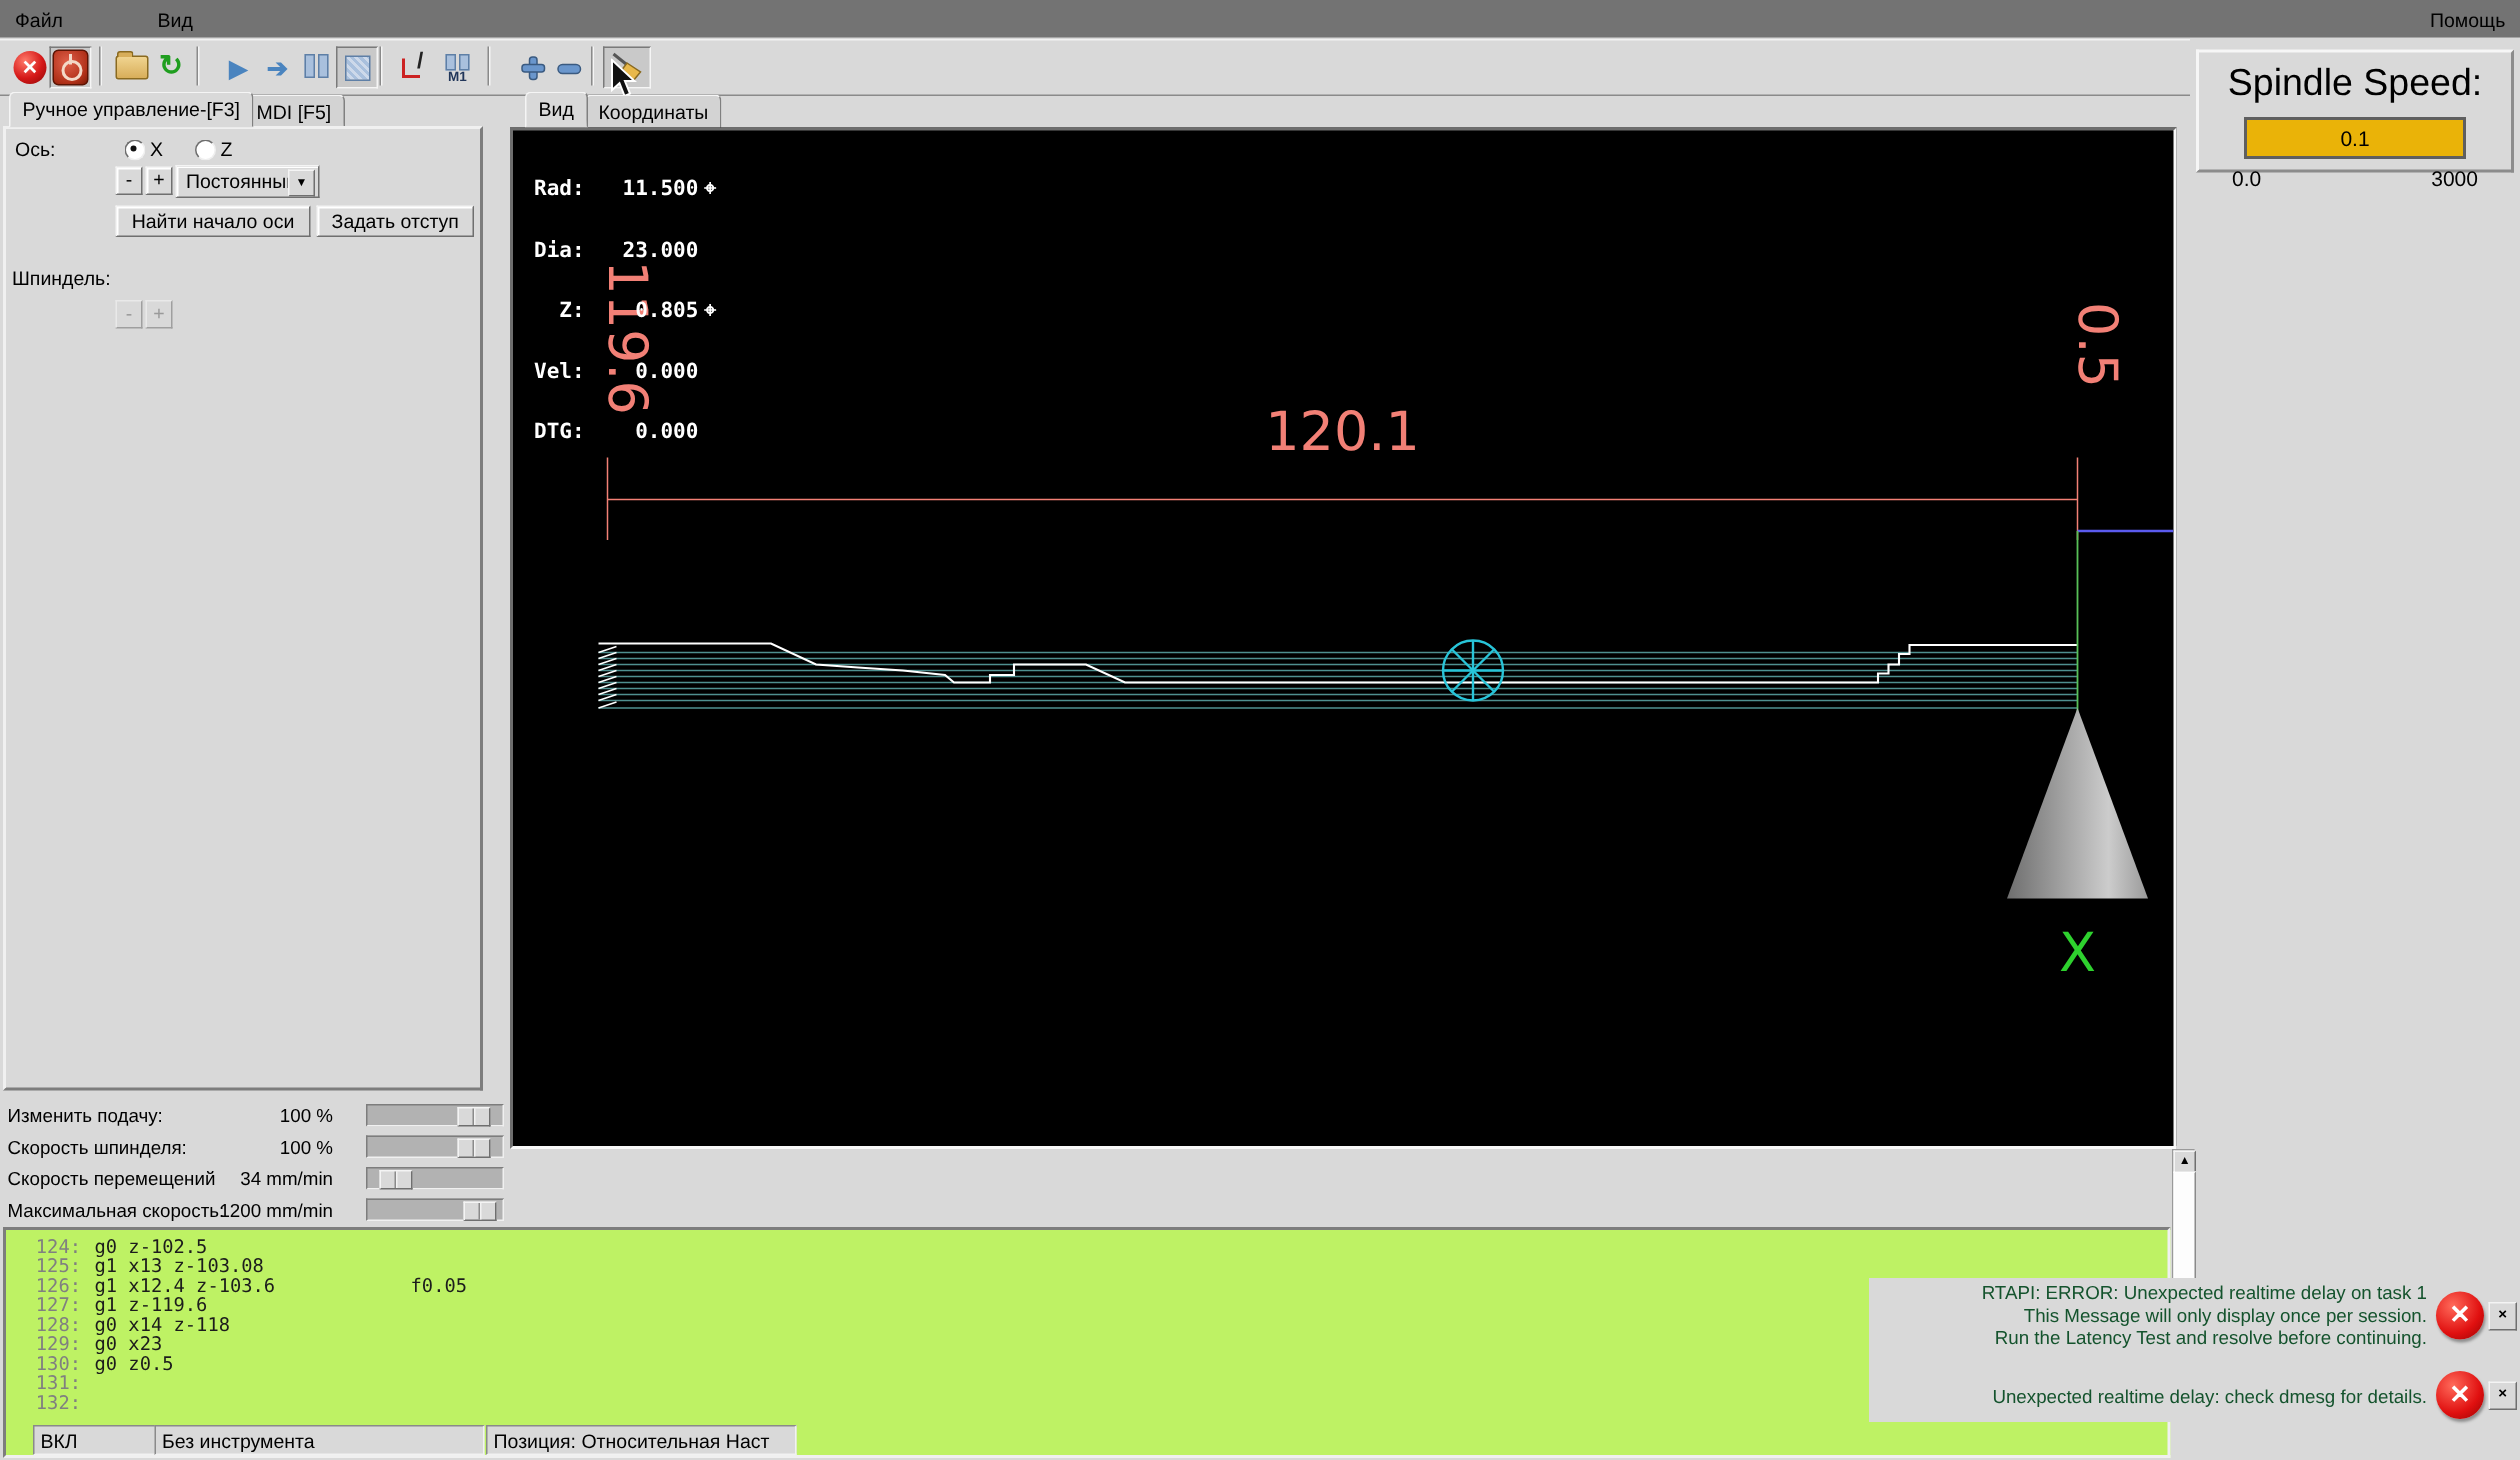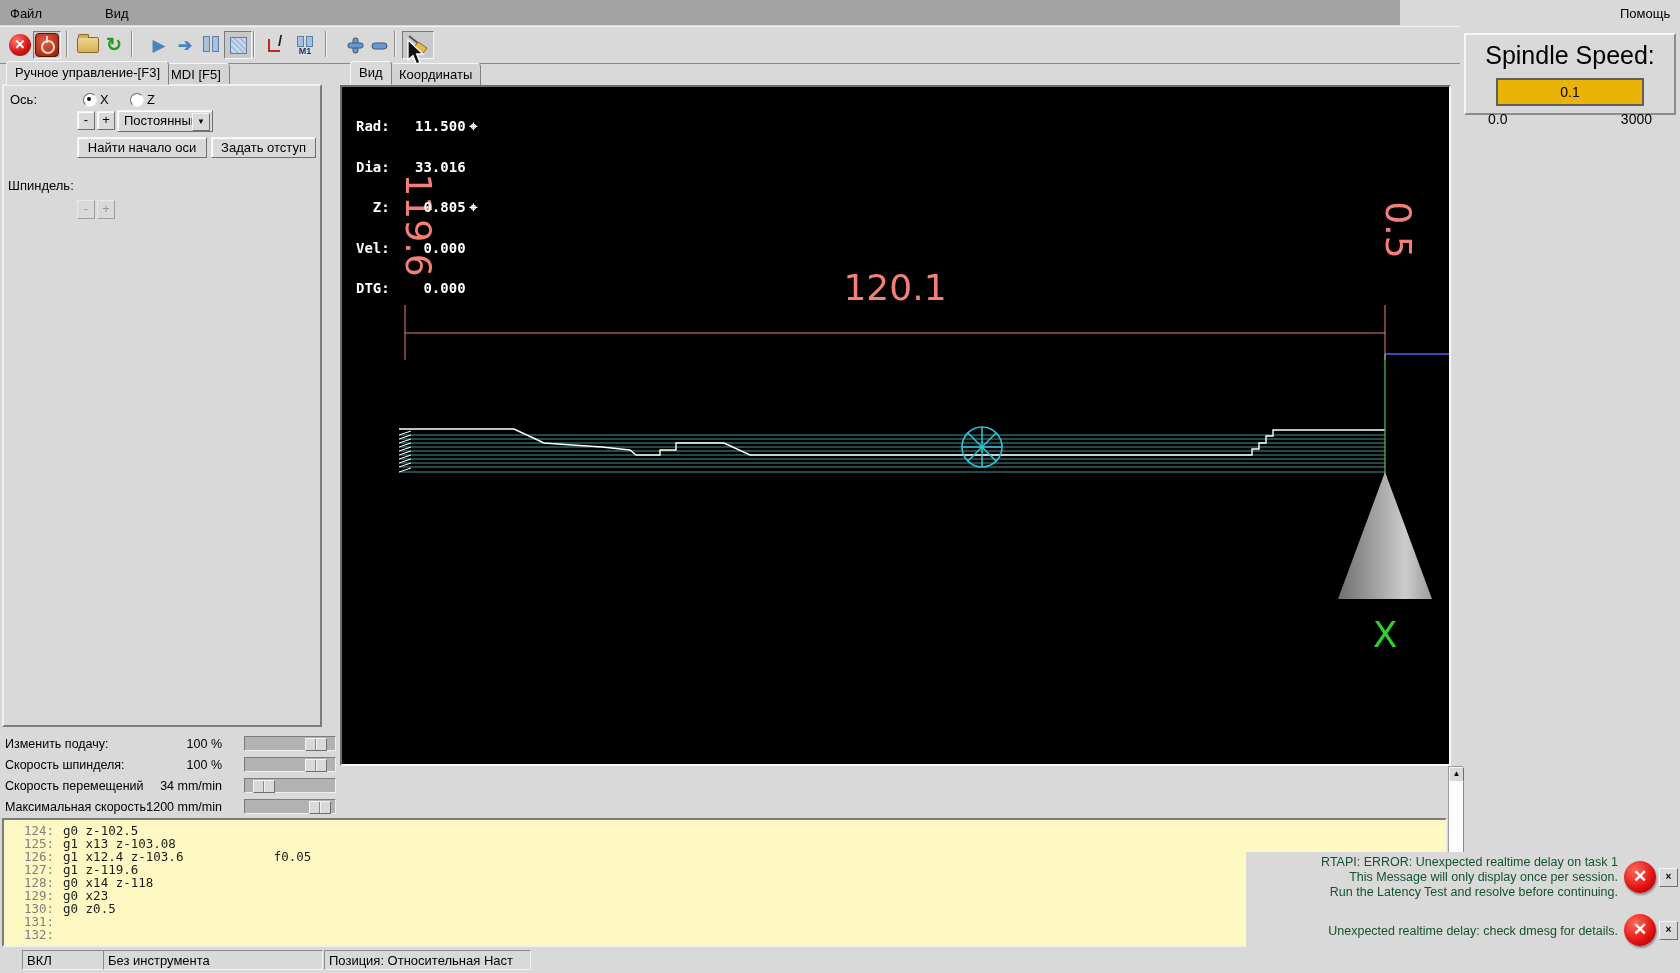--- a/index.html
+++ b/index.html
@@ -1,21 +1,21 @@
 <!DOCTYPE html>
 <html><head>
 <meta charset="utf-8">
 <style>
   html,body{margin:0;padding:0;background:#d9d9d9;font-family:"Liberation Sans",sans-serif;}
   #app{position:relative;width:1680px;height:973px;background:#d9d9d9;overflow:hidden;
        -webkit-user-select:none;user-select:none;font-size:13px;color:#000;}
   .abs{position:absolute;}
 
   
-  #menubar{left:0;top:0;width:1400px;height:25px;background:#a3a3a3;}
+  #menubar{left:0;top:0;width:1680px;height:25px;background:#737373;}
   .menu-item{position:absolute;top:4px;padding:2px 4px;font-size:13px;cursor:default;}
 
   
   #toolbar{left:0;top:26px;width:1460px;height:36px;background:#d9d9d9;
            border-top:1px solid #f2f2f2;border-bottom:1px solid #8a8a8a;}
   .tbtn{position:absolute;top:4px;width:26px;height:26px;display:flex;align-items:center;justify-content:center;
         background:#d9d9d9;border:1px solid transparent;}
   .tbtn.pressed{background:#c9c9c9;border:1px solid;border-color:#7a7a7a #f5f5f5 #f5f5f5 #7a7a7a;}
   .tsep{position:absolute;top:4px;width:0;height:26px;border-left:1px solid #8a8a8a;border-right:1px solid #f5f5f5;}
   .estop-ball{width:22px;height:22px;border-radius:50%;background:radial-gradient(circle at 35% 30%,#ff7a6a,#d51818 55%,#8c0606);
@@ -80,21 +80,21 @@
   
   #spindle-panel{left:1464px;top:33px;width:212px;height:82px;background:#d9d9d9;
                  border:2px solid;border-color:#f6f6f6 #8c8c8c #8c8c8c #f6f6f6;box-sizing:border-box;padding-left:40px;}
   #spindle-title{position:absolute;left:0;top:6px;width:100%;text-align:center;font-size:25px;color:#000;}
   #spindle-bar{position:absolute;left:30px;top:43px;width:148px;height:28px;background:#eab308;
                border:2px solid #5f5f5f;box-sizing:border-box;text-align:center;line-height:24px;font-size:14px;}
   #spindle-min{position:absolute;left:22px;top:76px;font-size:14px;}
   #spindle-max{position:absolute;right:22px;top:76px;font-size:14px;}
 
   
-  #gcode{left:2px;top:818px;width:1445px;height:129px;background:#fef9c3;
+  #gcode{left:2px;top:818px;width:1445px;height:154px;background:#bef264;
          border:2px solid;border-color:#7d7d7d #f0f0f0 #f0f0f0 #7d7d7d;box-sizing:border-box;overflow:hidden;
          font-family:"DejaVu Sans Mono",monospace;font-size:12.5px;line-height:13px;padding-top:4px;}
   .gl{white-space:pre;}
   .gn{display:inline-block;width:50px;text-align:right;color:#808080;margin-right:9px;}
   .gc{color:#1c1c1c;white-space:pre;}
   #gscroll{left:1448px;top:766px;width:15px;height:181px;background:#c6c6c6;
            border:1px solid #9a9a9a;box-sizing:border-box;}
   #gscroll .arrowbox{position:absolute;left:0;top:0;width:13px;height:13px;background:#d9d9d9;
            border:1px solid;border-color:#f4f4f4 #6f6f6f #6f6f6f #f4f4f4;font-size:8px;text-align:center;line-height:12px;}
   #gscroll .thumb{position:absolute;left:0;top:14px;width:13px;height:85px;background:#fdfdfd;
@@ -316,21 +316,21 @@
             <stop offset="1" stop-color="#9a9a9a"></stop>
         </linearGradient>
       </defs>
       <polygon points="1043,385 996,512 1090,512" fill="url(#coneg)"></polygon>
       <text x="1043" y="560" text-anchor="middle" fill="#2ed12e" font-family="DejaVu Sans, sans-serif" font-size="36">X</text>
     </svg>
 
     
     <div id="dro">
       <div class="dro-row"><span>Rad:   11.500</span><span class="homed">⌖</span></div>
-      <div class="dro-row"><span>Dia:   33.016</span></div>
+      <div class="dro-row"><span>Dia:   23.000</span></div>
       <div class="dro-row"><span>  Z:    0.805</span><span class="homed">⌖</span></div>
       <div class="dro-row"><span>Vel:    0.000</span></div>
       <div class="dro-row"><span>DTG:    0.000</span></div>
     </div>
   </div>
 
   <div id="spindle-panel" class="abs">
     <div id="spindle-title">Spindle Speed:</div>
     <div id="spindle-bar">0.1</div>
     <div id="spindle-min">0.0</div>

